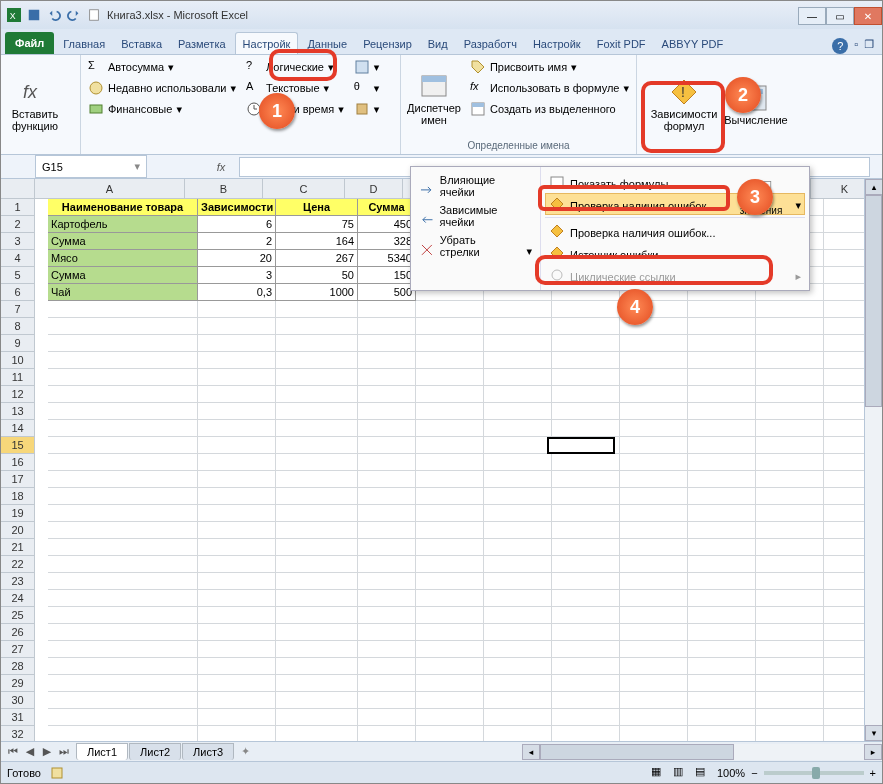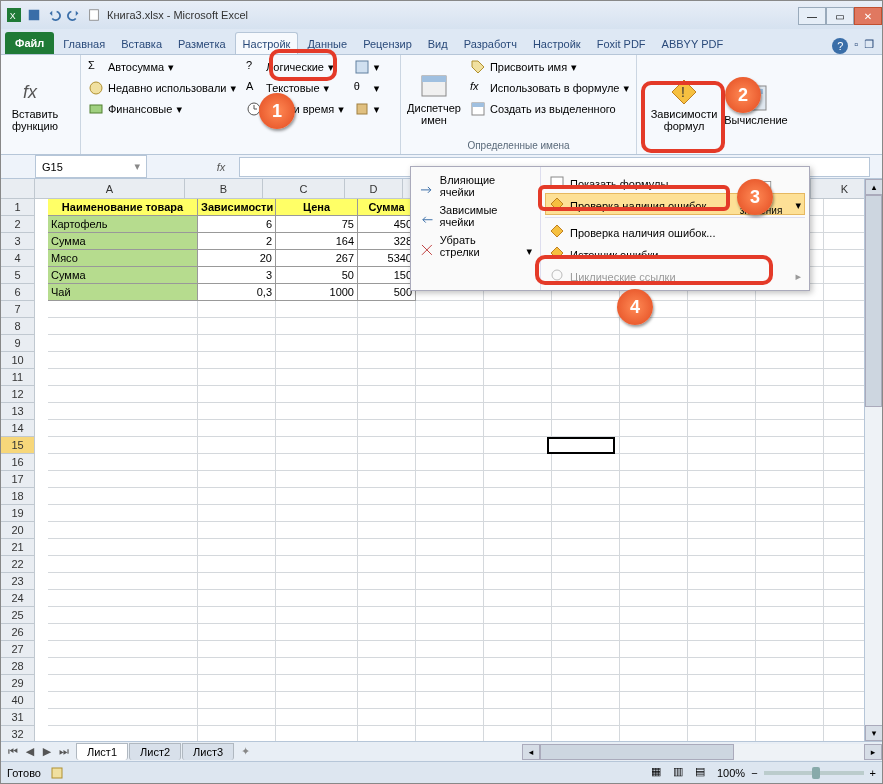--- a/index.html
+++ b/index.html
@@ -315,21 +315,21 @@
       <div class="rh">20</div>
       <div class="rh">21</div>
       <div class="rh">22</div>
       <div class="rh">23</div>
       <div class="rh">24</div>
       <div class="rh">25</div>
       <div class="rh">26</div>
       <div class="rh">27</div>
       <div class="rh">28</div>
       <div class="rh">29</div>
-      <div class="rh">40</div>
+      <div class="rh">30</div>
       <div class="rh">31</div>
       <div class="rh">32</div>
     </div>
   <div class="cells" id="cells">
       <div class="row">
         <div class="cell hdr" style="width: 150px;">Наименование товара</div>
         <div class="cell hdr" style="width: 78px;">Зависимости</div>
         <div class="cell hdr" style="width: 82px;">Цена</div>
         <div class="cell hdr" style="width: 58px;">Сумма</div>
         <div class="cell" style="width: 68px;"></div>

